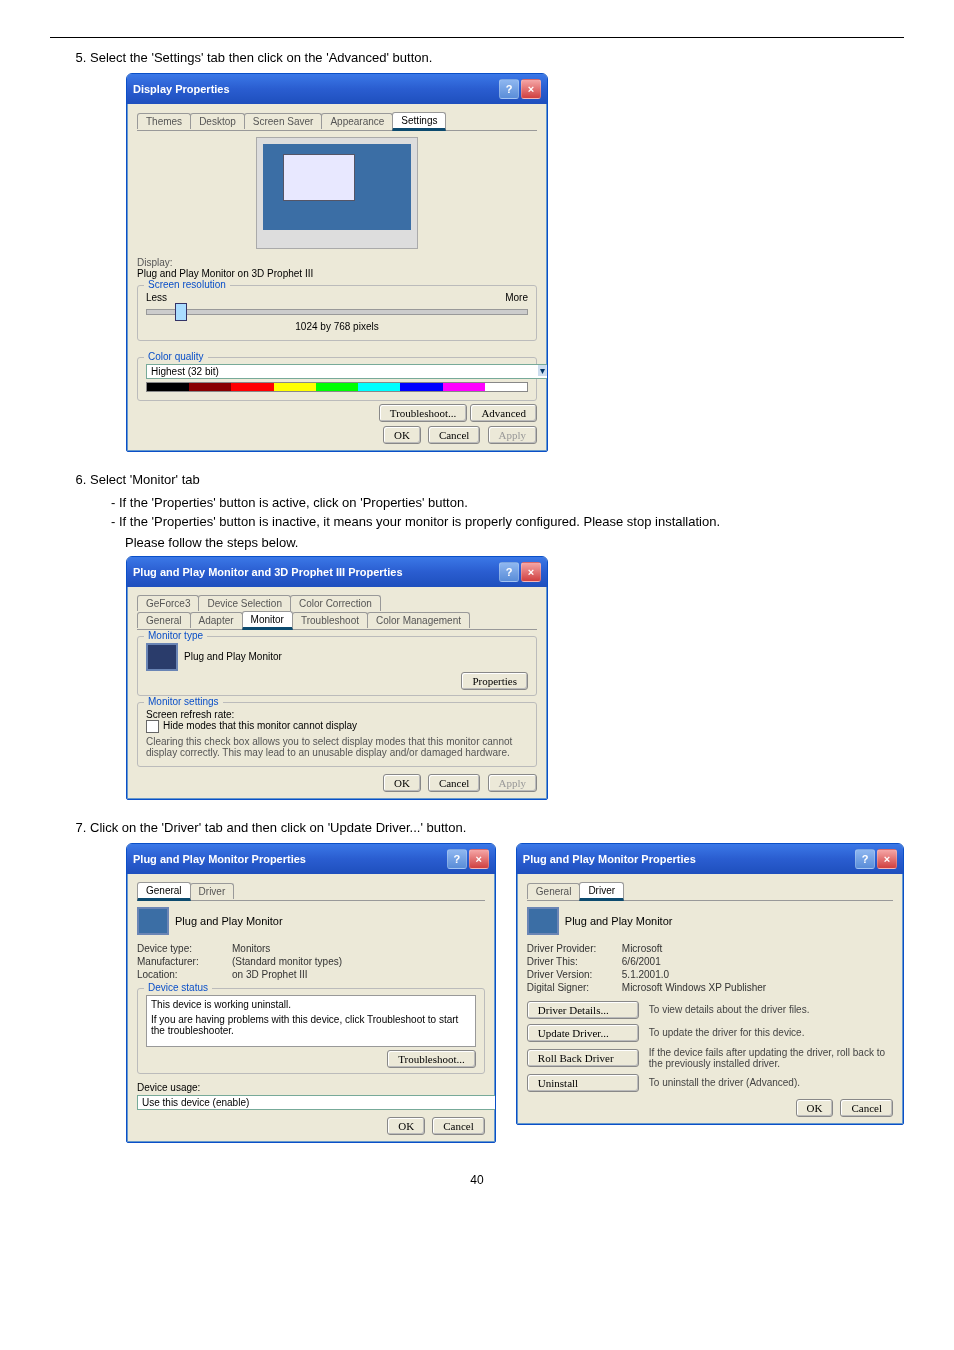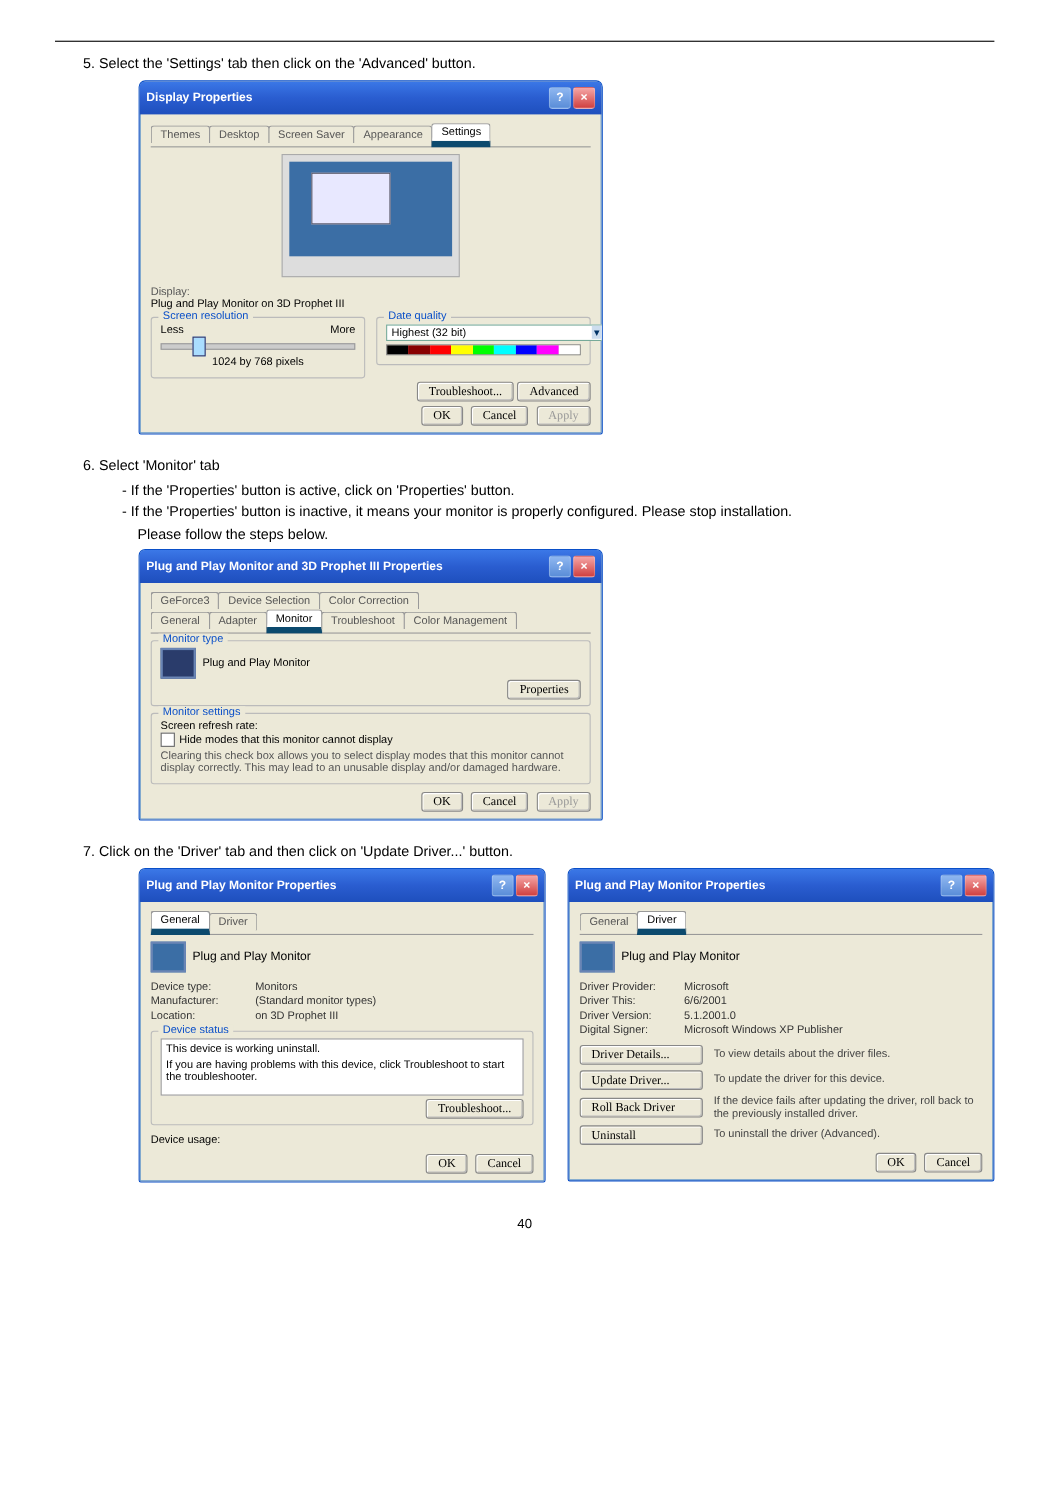--- a/index.html
+++ b/index.html
@@ -58,21 +58,21 @@
     padding: 2px 8px;
     border: 1px solid #999;
     border-bottom: none;
     background: #ece9d8;
     margin-right: -1px;
     border-radius: 3px 3px 0 0;
     position: relative;
     color: #555;
     font-size: 10px;
   }
-  .xp-tab.active { background: #fff; border-bottom: 6px solid #0c4a6e; margin-bottom: -1px; color:#000;}
+  .xp-tab.active { background: #fff; border-bottom: 3px solid #0c4a6e; margin-bottom: -1px; color:#000;}
   .xp-btn {
     border: 1px solid #888;
     background: #ece9d8;
     padding: 2px 10px;
     border-radius: 3px;
     font-family: Tahoma;
     font-size: 11px;
     cursor: default;
     box-shadow: inset 1px 1px 0 #fff, inset -1px -1px 0 #bbb;
   }
@@ -120,21 +120,21 @@
   .dropdown {
     border: 1px solid #7a9; background: #fff;
     padding: 1px 16px 1px 4px;
     position: relative; font-size: 10px;
     display: inline-block; min-width: 90px;
   }
   .dropdown::after {
     content: "▾"; position: absolute; right: 2px; top: 0;
     color: #036; background: #cde; padding: 0 2px;
   }
-  .row { display: flex; gap: 10px; }
+  .row { display: flex; gap: 10px; flex-direction: column; }
   .col { flex: 1; }
   .color-swatches { display: flex; height: 8px; margin-top: 3px; border:1px solid #888;}
   .color-swatches div{flex:1;}
   .page-num { text-align: center; margin-top: 30px; font-size: 12px; }
   .small-label{color:#555; font-size:10px;}
   .checkbox { display:inline-block; width:11px; height:11px; border:1px solid #666; background:#fff; vertical-align:middle; margin-right:4px;}
   .mon-icon{width:28px;height:24px;background:#2a3c6b;border:2px solid #6a85b5;display:inline-block;vertical-align:middle;margin-right:6px;}
   .img-wrap{margin-left:36px; margin-top:6px;}
   .two-dialogs{display:flex; gap:20px; margin-left:36px; margin-top:6px; align-items:flex-start;}
   .fld-row{display:flex; margin:2px 0; font-size:10px;}
@@ -187,21 +187,21 @@
                   <span>More</span>
                 </div>
                 <div class="slider-track">
                     <div class="slider-thumb"></div>
                   </div>
                 <div style="text-align:center;font-size:10px;">1024 by 768 pixels</div>
               </div>
             </div>
             <div class="col">
               <div class="groupbox">
-                <span class="groupbox-title">Date quality</span>
+                <span class="groupbox-title">Color quality</span>
                 <div class="dropdown" style="width:100%;"><span>Highest (32 bit)</span></div>
                 <div class="color-swatches">
                   <div style="background:#000"></div>
                     <div style="background:#800"></div>
                     <div style="background:#f00"></div>
                     <div style="background:#ff0"></div>
                     <div style="background:#0f0"></div>
                     <div style="background:#0ff"></div>
                     <div style="background:#00f"></div>
                     <div style="background:#f0f"></div>
@@ -311,20 +311,21 @@
             </div>
           <div class="groupbox" style="margin-top:8px;">
             <span class="groupbox-title">Device status</span>
             <div class="textarea-like">
               <div>This device is working uninstall.</div>
               <div style="margin-top:4px;">If you are having problems with this device, click Troubleshoot to start the troubleshooter.</div>
             </div>
             <div style="text-align:right;margin-top:6px;"><span class="xp-btn">Troubleshoot...</span></div>
           </div>
           <div style="font-size:10px;margin-top:8px;">Device usage:</div>
+          <div class="dropdown" style="width:100%;margin-top:2px;"><span>Use this device (enable)</span></div>
           <div class="xp-footer">
             <span class="xp-btn">OK</span>
             <span class="xp-btn">Cancel</span>
           </div>
         </div>
       </div>
 
       <div class="xp-window" style="width:420px;">
         <div class="xp-titlebar">
           <span>Plug and Play Monitor Properties</span>

